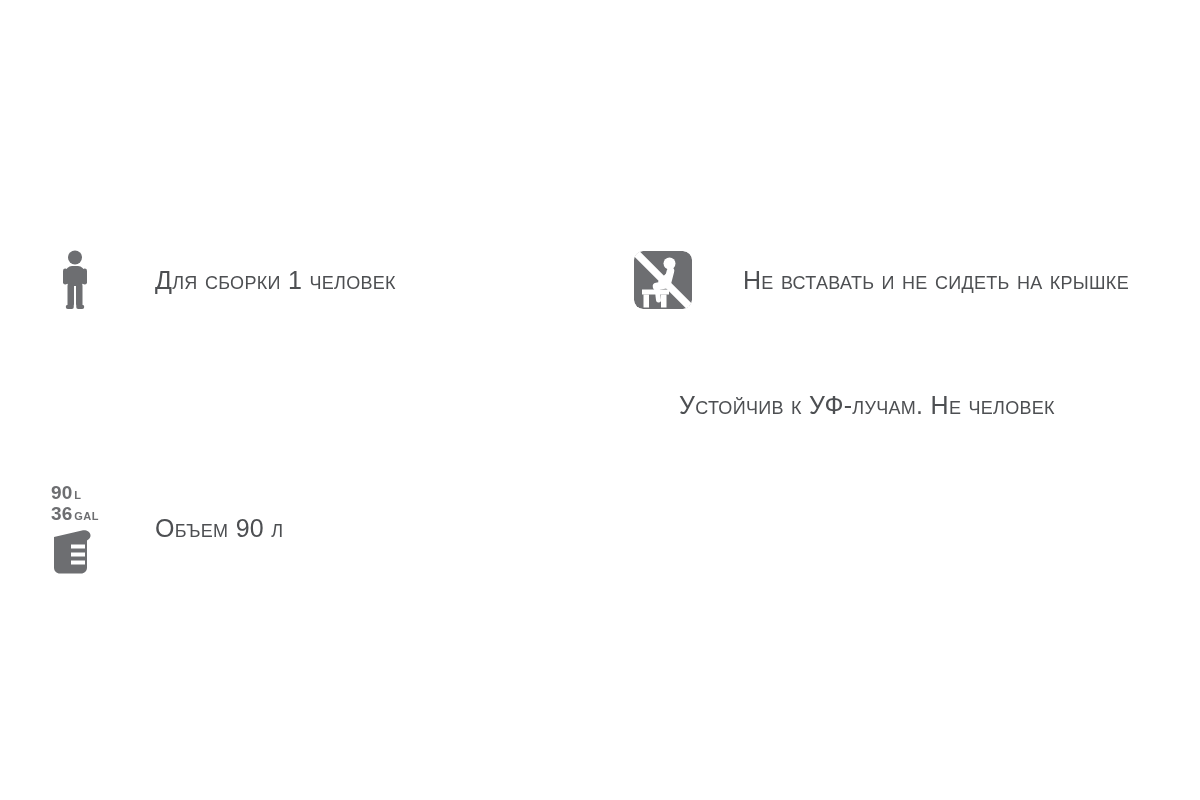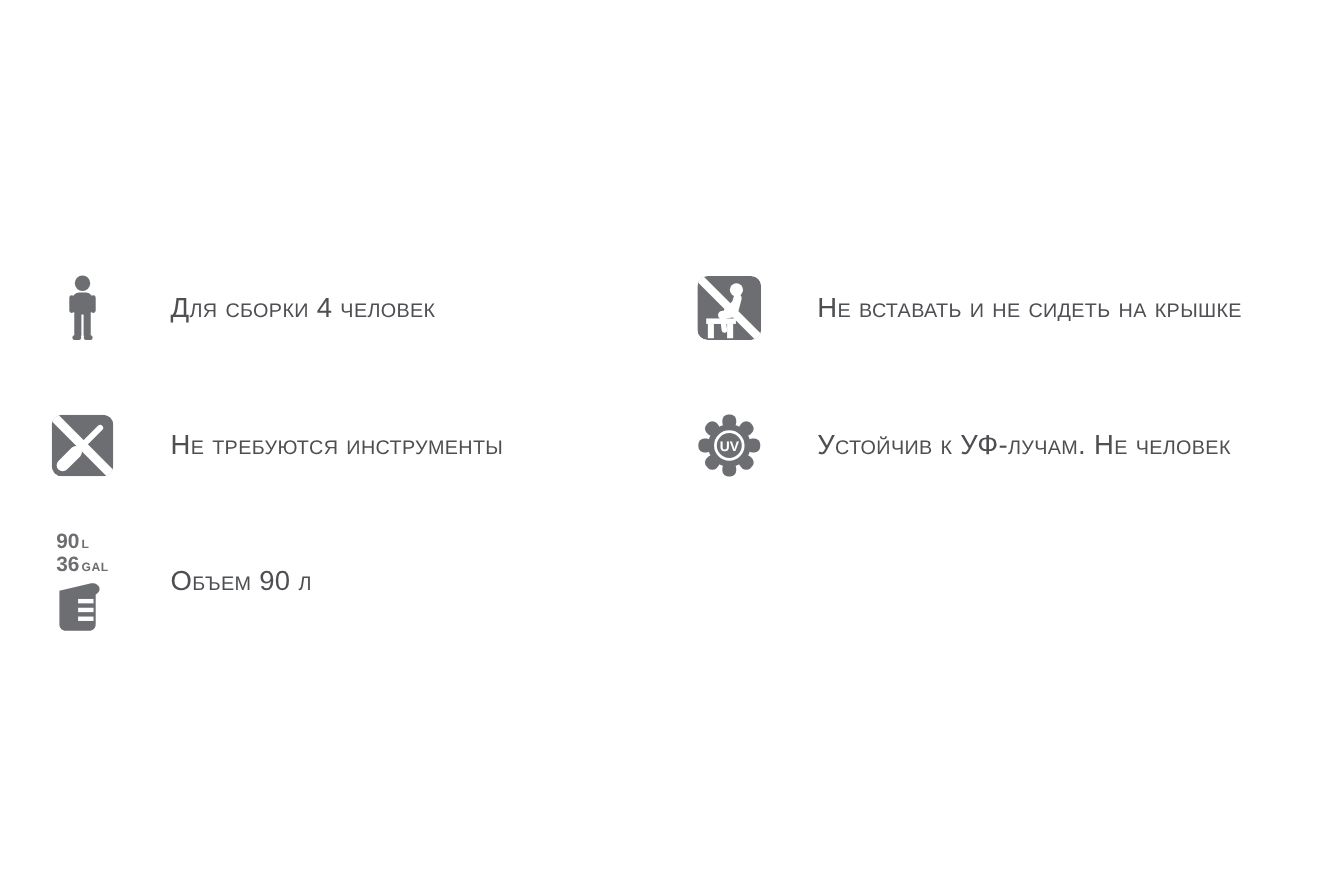--- a/index.html
+++ b/index.html
@@ -47,41 +47,23 @@
         <circle class="ink" cx="17" cy="7.5" r="7"></circle>
         <rect class="ink" x="7.5" y="16" width="19" height="20" rx="6.5"></rect>
         <rect class="ink" x="5" y="18.5" width="4.5" height="16" rx="2.2"></rect>
         <rect class="ink" x="24.5" y="18.5" width="4.5" height="16" rx="2.2"></rect>
         <rect class="ink" x="9.5" y="33" width="6.5" height="24" rx="3"></rect>
         <rect class="ink" x="18" y="33" width="6.5" height="24" rx="3"></rect>
         <rect class="ink" x="7.8" y="54.8" width="8" height="4.2" rx="2"></rect>
         <rect class="ink" x="18.2" y="54.8" width="8" height="4.2" rx="2"></rect>
       </svg>
     </div>
-    <div class="feature-label">Для сборки 4 человек</div>
+    <div class="feature-label">Для сборки 1 человек</div>
   </div>
 
-  <div class="feature col-left row-2">
-    <div class="icon-box">
-      <svg class="icon-svg" viewBox="0 0 56 56" width="56" height="56">
-        <defs>
-            <clipPath id="clip-nt">
-              <rect width="56" height="56" rx="9"></rect>
-            </clipPath>
-          </defs>
-        <g clip-path="url(#clip-nt)">
-          <rect class="ink" width="56" height="56" rx="9"></rect>
-          <line x1="10" y1="46" x2="22" y2="34" stroke="#fff" stroke-width="11" stroke-linecap="round"></line>
-          <line x1="24" y1="32" x2="44" y2="12" stroke="#fff" stroke-width="5.5" stroke-linecap="round"></line>
-          <line x1="-3" y1="-3" x2="59" y2="59" stroke="#fff" stroke-width="8.5"></line>
-        </g>
-      </svg>
-    </div>
-    <div class="feature-label">Не требуются инструменты</div>
-  </div>
 
   <div class="feature col-left row-3">
     <div class="icon-box">
       <div class="vol">
         <div class="vol-line">
           <span class="vol-num">90</span>
           <span class="vol-unit">L</span>
         </div>
         <div class="vol-line">
           <span class="vol-num">36</span>
@@ -116,34 +98,17 @@
           <path d="M23 36 L24.5 49" stroke="#fff" stroke-width="5" fill="none" stroke-linecap="round"></path>
           <path d="M35 23 L26.5 31" stroke="#fff" stroke-width="4.5" fill="none" stroke-linecap="round"></path>
           <line x1="-3" y1="-3" x2="61" y2="61" stroke="#fff" stroke-width="7.5"></line>
         </g>
       </svg>
     </div>
     <div class="feature-label">Не вставать и не сидеть на крышке</div>
   </div>
 
   <div class="feature col-right row-2">
-    <div class="icon-box">
-      <svg class="icon-svg" viewBox="0 0 66 66" width="66" height="66">
-        <g>
-          <rect class="ink" x="26.5" y="4" width="13" height="13" rx="5.5" transform="rotate(0 33 33)"></rect>
-          <rect class="ink" x="26.5" y="4" width="13" height="13" rx="5.5" transform="rotate(45 33 33)"></rect>
-          <rect class="ink" x="26.5" y="4" width="13" height="13" rx="5.5" transform="rotate(90 33 33)"></rect>
-          <rect class="ink" x="26.5" y="4" width="13" height="13" rx="5.5" transform="rotate(135 33 33)"></rect>
-          <rect class="ink" x="26.5" y="4" width="13" height="13" rx="5.5" transform="rotate(180 33 33)"></rect>
-          <rect class="ink" x="26.5" y="4" width="13" height="13" rx="5.5" transform="rotate(225 33 33)"></rect>
-          <rect class="ink" x="26.5" y="4" width="13" height="13" rx="5.5" transform="rotate(270 33 33)"></rect>
-          <rect class="ink" x="26.5" y="4" width="13" height="13" rx="5.5" transform="rotate(315 33 33)"></rect>
-        </g>
-        <circle class="ink" cx="33" cy="33" r="20"></circle>
-        <circle cx="33" cy="33" r="13" fill="none" stroke="#fff" stroke-width="2.6"></circle>
-        <text x="33" y="37.8" text-anchor="middle" fill="#fff" font-size="13" font-weight="bold">UV</text>
-      </svg>
-    </div>
     <div class="feature-label">Устойчив к УФ-лучам. Не человек</div>
   </div>
 
 
 </div>
 
 </body></html>

